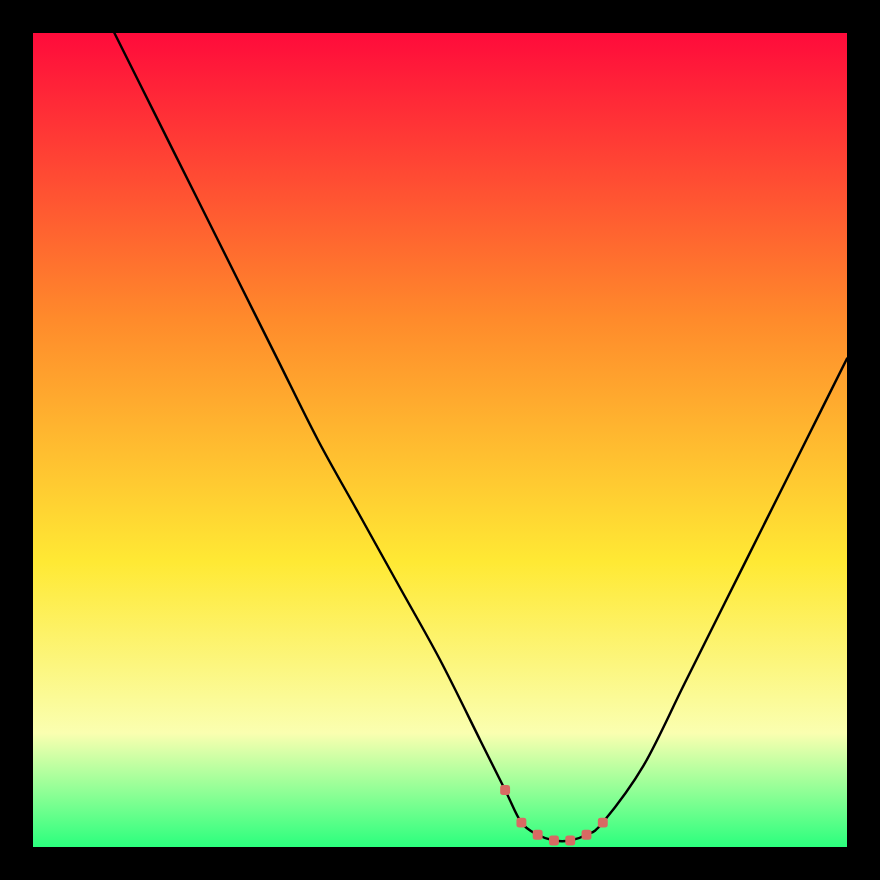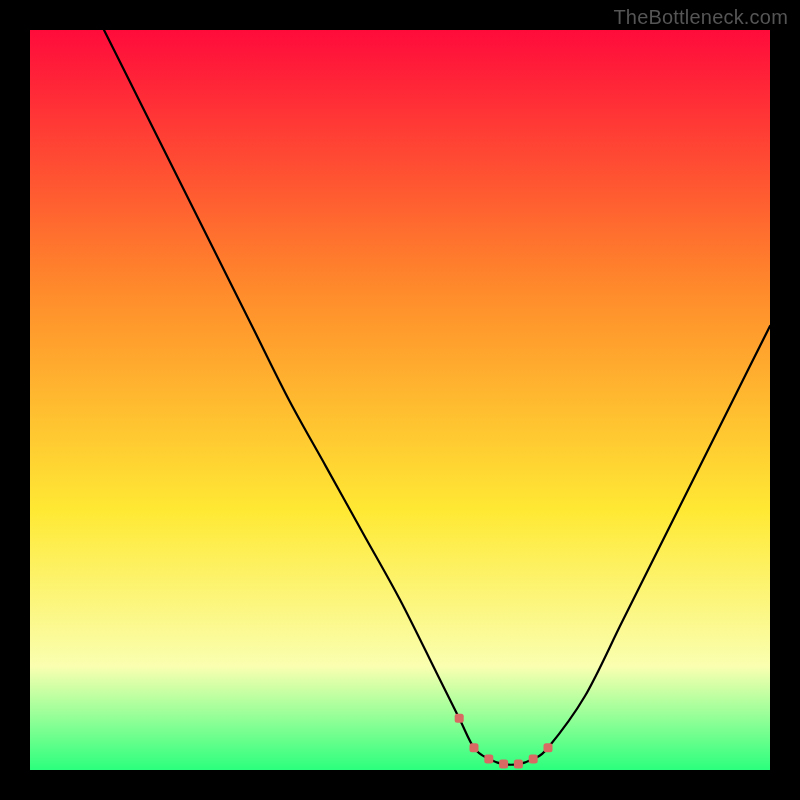--- a/index.html
+++ b/index.html
@@ -32,21 +32,20 @@
     top: 30px;
     left: 30px;
     width: 740px;
     height: 740px;
   }
 </style>
 </head>
 <body>
 
 <div class="stage">
-  <div class="watermark">TheBottleneck.com</div>
 
   <svg class="plot" viewBox="0 0 740 740" preserveAspectRatio="none">
     <defs>
       <linearGradient id="bg-grad" x1="0" y1="0" x2="0" y2="1">
         <stop id="g0" offset="0%" stop-color="#ff0b3b"></stop>
         <stop id="g1" offset="35%" stop-color="#ff8a2b"></stop>
         <stop id="g2" offset="65%" stop-color="#ffe934"></stop>
         <stop id="g3" offset="86%" stop-color="#faffb0"></stop>
         <stop id="g4" offset="100%" stop-color="#2bff7d"></stop>
       </linearGradient>

